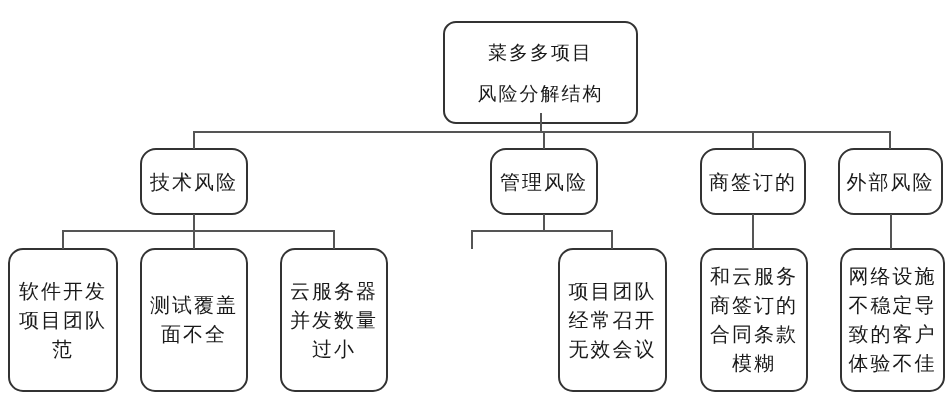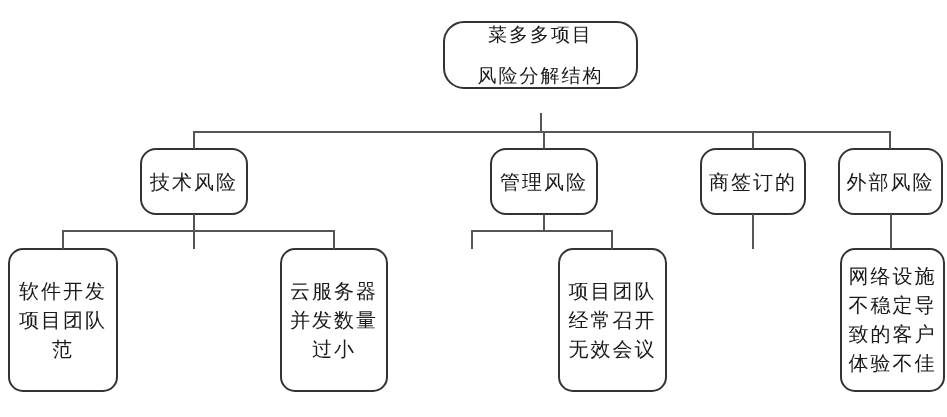--- a/index.html
+++ b/index.html
@@ -24,22 +24,22 @@
     display: flex;
     align-items: center;
     justify-content: center;
     text-align: center;
     white-space: pre-line;
     letter-spacing: 2px;
     font-size: 20px;
     line-height: 29px;
   }
   .node.root {
-    left: 443px; top: 21px; width: 195px; height: 68px;
-    border-radius: 21px;
+    left: 443px; top: 21px; width: 195px; height: 103px;
+    border-radius: 13px;
     font-size: 19px;
     line-height: 41px;
   }
   .node.lvl2 {
     top: 148px; height: 67px;
     border-radius: 16px;
     line-height: 24px;
   }
   .node.leaf {
     top: 248px; height: 144px;
@@ -72,26 +72,32 @@
 风险分解结构</div>
 
   <div class="node lvl2 n-tech">技术风险</div>
   <div class="node lvl2 n-mgmt">管理风险</div>
   <div class="node lvl2 n-biz">商签订的</div>
   <div class="node lvl2 n-ext">外部风险</div>
 
   <div class="node leaf n-leaf1">软件开发
 项目团队
 范</div>
+  <div class="node leaf n-leaf2">测试覆盖
+面不全</div>
   <div class="node leaf n-leaf3">云服务器
 并发数量
 过小</div>
   <div class="node leaf n-leaf5">项目团队
 经常召开
 无效会议</div>
+  <div class="node leaf n-leaf6">和云服务
+商签订的
+合同条款
+模糊</div>
   <div class="node leaf n-leaf7">网络设施
 不稳定导
 致的客户
 体验不佳</div>
 
   <div class="line v" style="left:540px; top:113px; height:19px;"></div>
   <div class="line h" style="left:193px; top:131px; width:698px;"></div>
   <div class="line v" style="left:193px; top:131px; height:18px;"></div>
   <div class="line v" style="left:543px; top:131px; height:18px;"></div>
   <div class="line v" style="left:752px; top:131px; height:18px;"></div>

